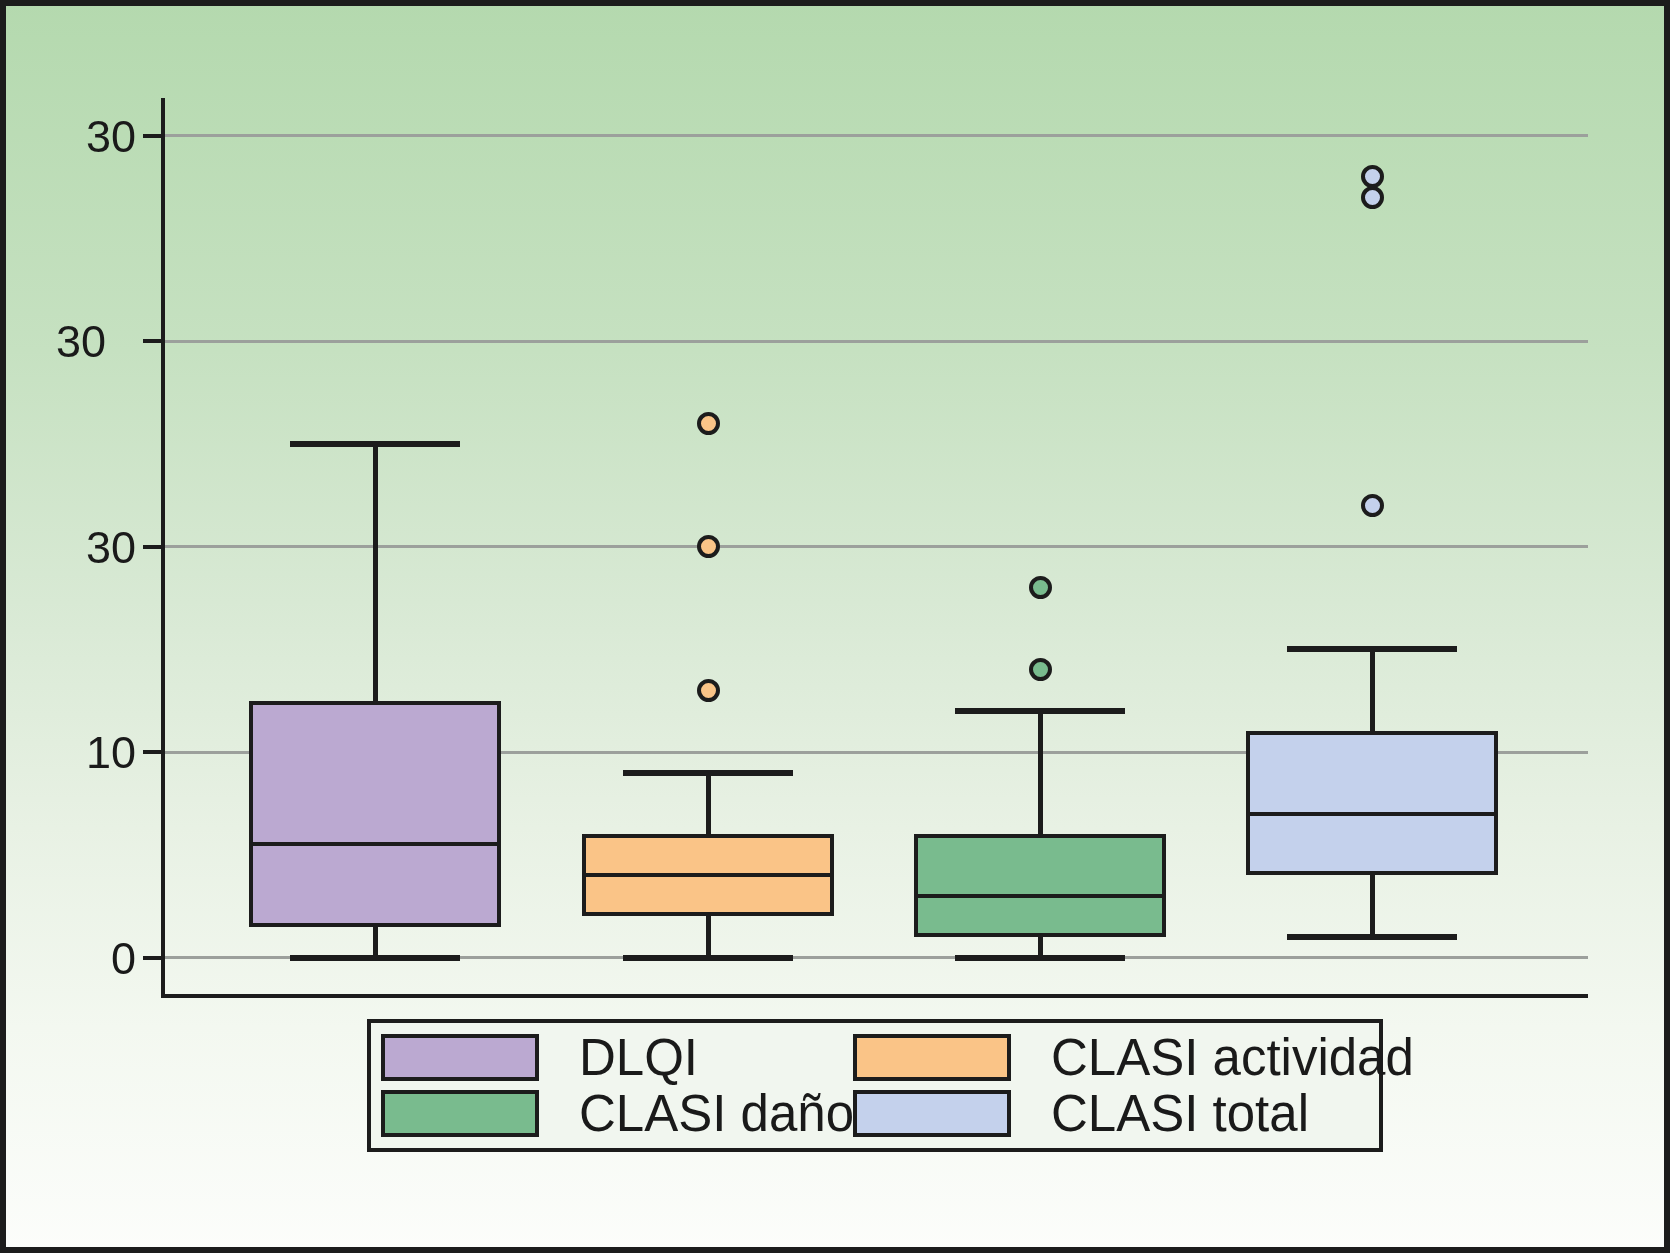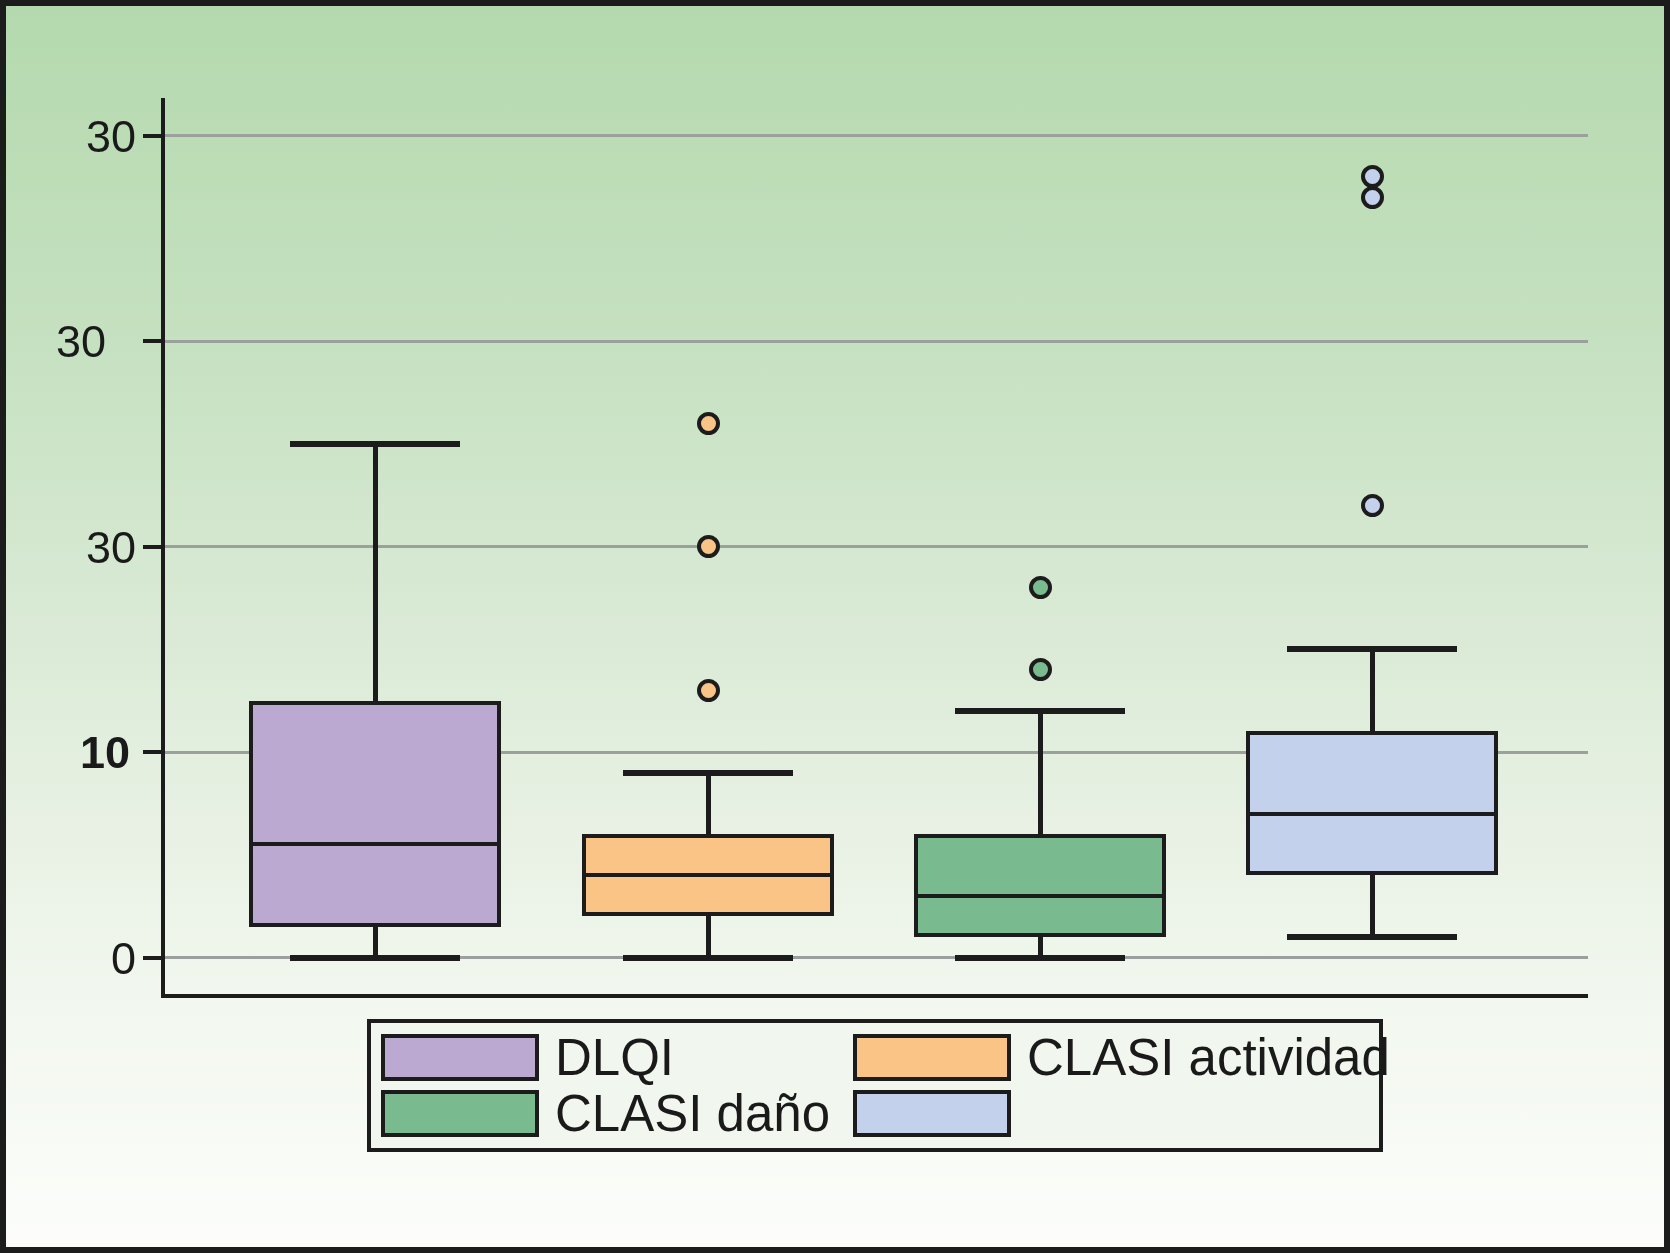--- a/index.html
+++ b/index.html
@@ -59,21 +59,21 @@
     background: #f1f6ef;
     border: 4px solid #1c1c1c;
     box-sizing: border-box;
     z-index: 20;
     display: grid;
     grid-template-columns: 472px auto;
     grid-template-rows: 1fr 1fr;
     align-items: center;
     padding: 6px 0 6px 10px;
   }
-  .legend-item { display: flex; align-items: center; gap: 16px; }
+  .legend-item { display: flex; align-items: center; gap: 40px; }
   .legend-swatch {
     width: 150px; height: 39px;
     border: 4px solid #1c1c1c;
     box-sizing: content-box;
     flex: 0 0 auto;
   }
   .legend-label {
     font-size: 51px;
     line-height: 1;
     color: #1a1a1a;
@@ -83,21 +83,21 @@
 </head>
 <body>
 
 <div class="figure">
   <div id="plot-layer" class="abs" style="inset:0;">
       <div class="gridline" style="left: 165px; width: 1423px; top: 956px; background: rgb(156, 160, 156);"></div>
       <div class="ytick" style="left: 143px; width: 18px; top: 955.5px; height: 4px; background: rgb(28, 28, 28);"></div>
       <div class="ytick-label" style="left: 26px; top: 957.5px;">0</div>
       <div class="gridline" style="left: 165px; width: 1423px; top: 750.54px; background: rgb(156, 160, 156);"></div>
       <div class="ytick" style="left: 143px; width: 18px; top: 750.04px; height: 4px; background: rgb(28, 28, 28);"></div>
-      <div class="ytick-label" style="left: 20px; top: 752.04px; font-weight: bold;">10</div>
+      <div class="ytick-label" style="left: 26px; top: 752.04px;">10</div>
       <div class="gridline" style="left: 165px; width: 1423px; top: 545.08px; background: rgb(156, 160, 156);"></div>
       <div class="ytick" style="left: 143px; width: 18px; top: 544.58px; height: 4px; background: rgb(28, 28, 28);"></div>
       <div class="ytick-label" style="left: 26px; top: 546.58px;">30</div>
       <div class="gridline" style="left: 165px; width: 1423px; top: 339.62px; background: rgb(156, 160, 156);"></div>
       <div class="ytick" style="left: 143px; width: 18px; top: 339.12px; height: 4px; background: rgb(28, 28, 28);"></div>
       <div class="ytick-label" style="left: 26px; top: 341.12px; text-align: center;">30</div>
       <div class="gridline" style="left: 165px; width: 1423px; top: 134.16px; background: rgb(156, 160, 156);"></div>
       <div class="ytick" style="left: 143px; width: 18px; top: 133.66px; height: 4px; background: rgb(28, 28, 28);"></div>
       <div class="ytick-label" style="left: 26px; top: 135.66px;">30</div>
       <div class="spine" style="left: 161px; width: 4px; top: 98px; height: 900px; background: rgb(28, 28, 28);"></div>
@@ -143,16 +143,17 @@
       <div class="legend-item">
         <div class="legend-swatch" style="background: rgb(250, 196, 135); border-color: rgb(28, 28, 28);"></div>
         <div class="legend-label">CLASI actividad</div>
       </div>
       <div class="legend-item">
         <div class="legend-swatch" style="background: rgb(121, 187, 142); border-color: rgb(28, 28, 28);"></div>
         <div class="legend-label">CLASI daño</div>
       </div>
       <div class="legend-item">
         <div class="legend-swatch" style="background: rgb(196, 209, 236); border-color: rgb(28, 28, 28);"></div>
+        <div class="legend-label">CLASI total</div>
       </div>
     </div>
   <div class="frame"></div>
 </div>
 
 </body></html>

